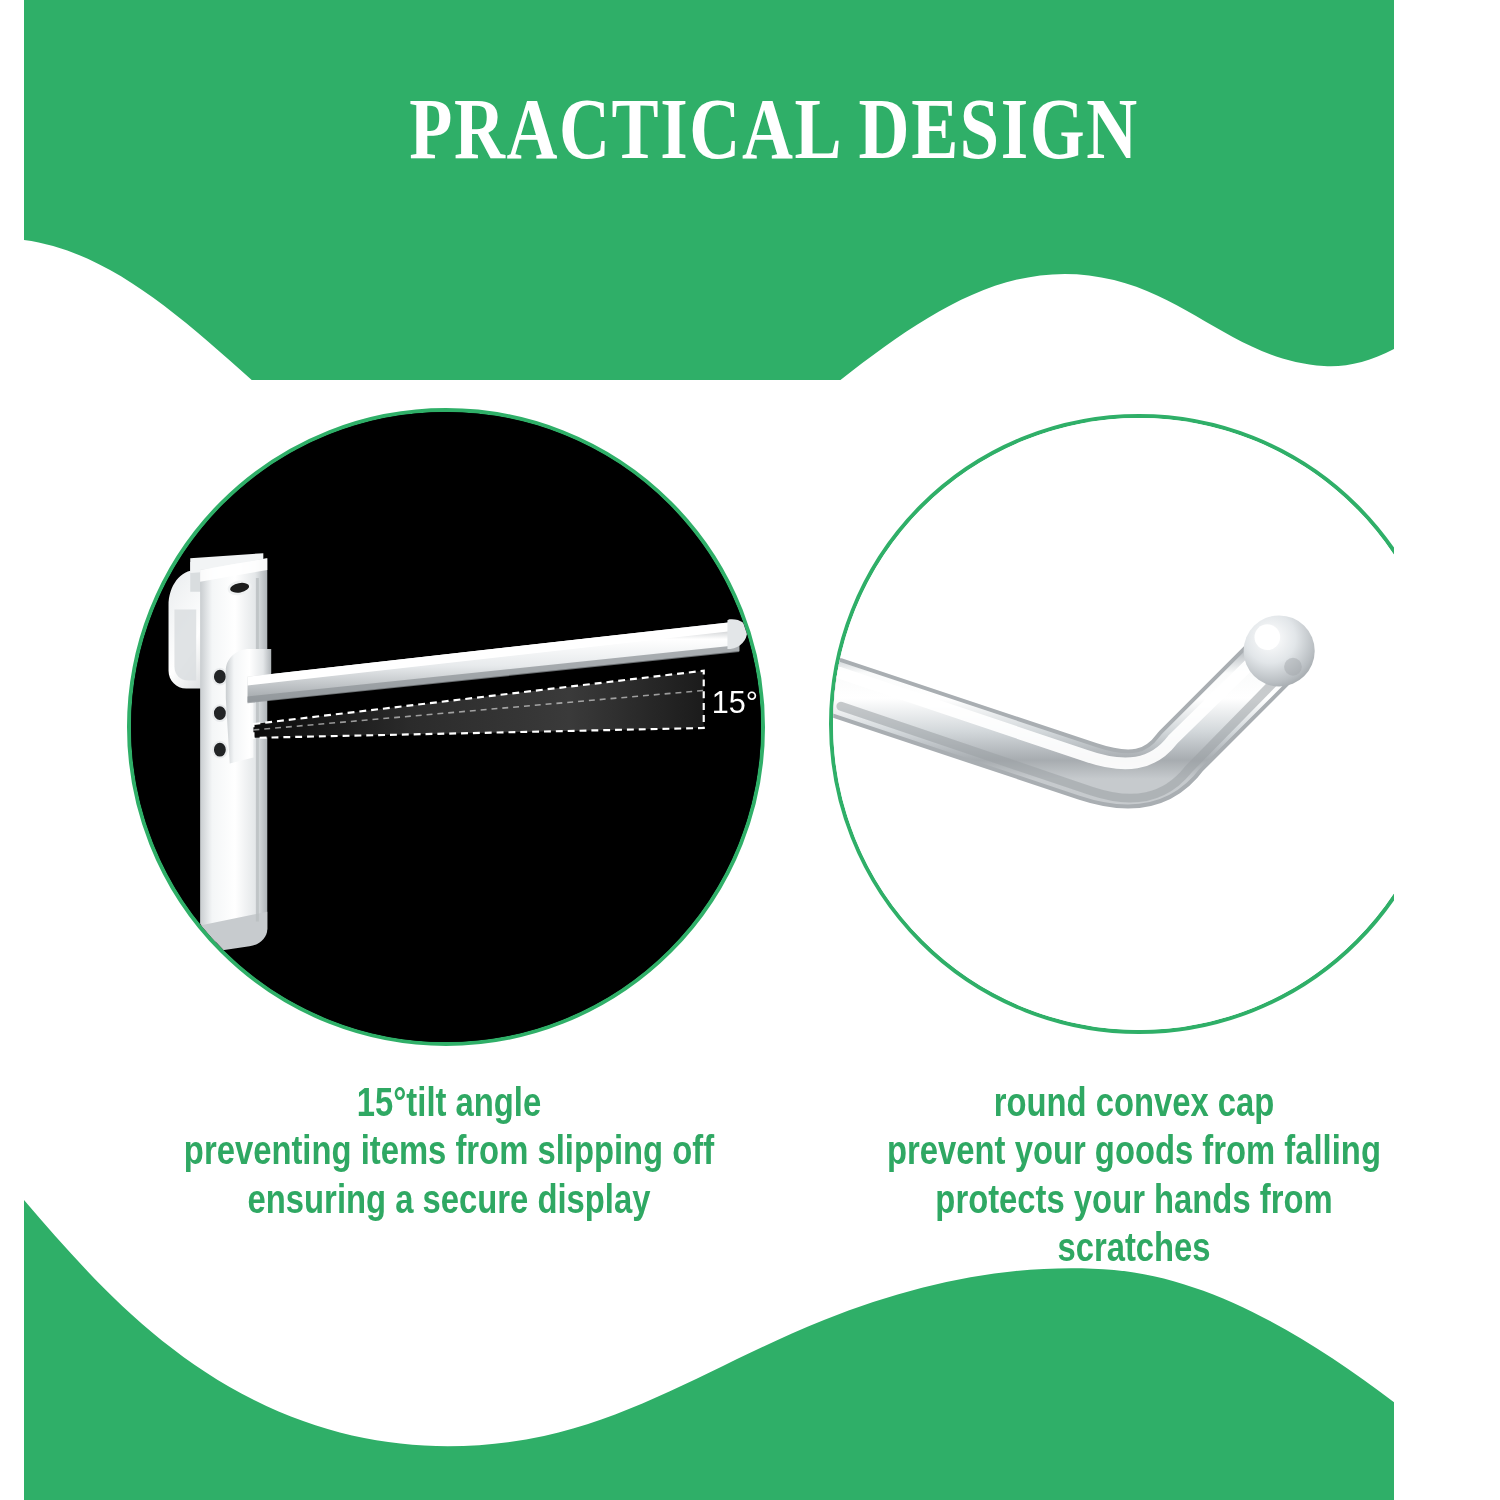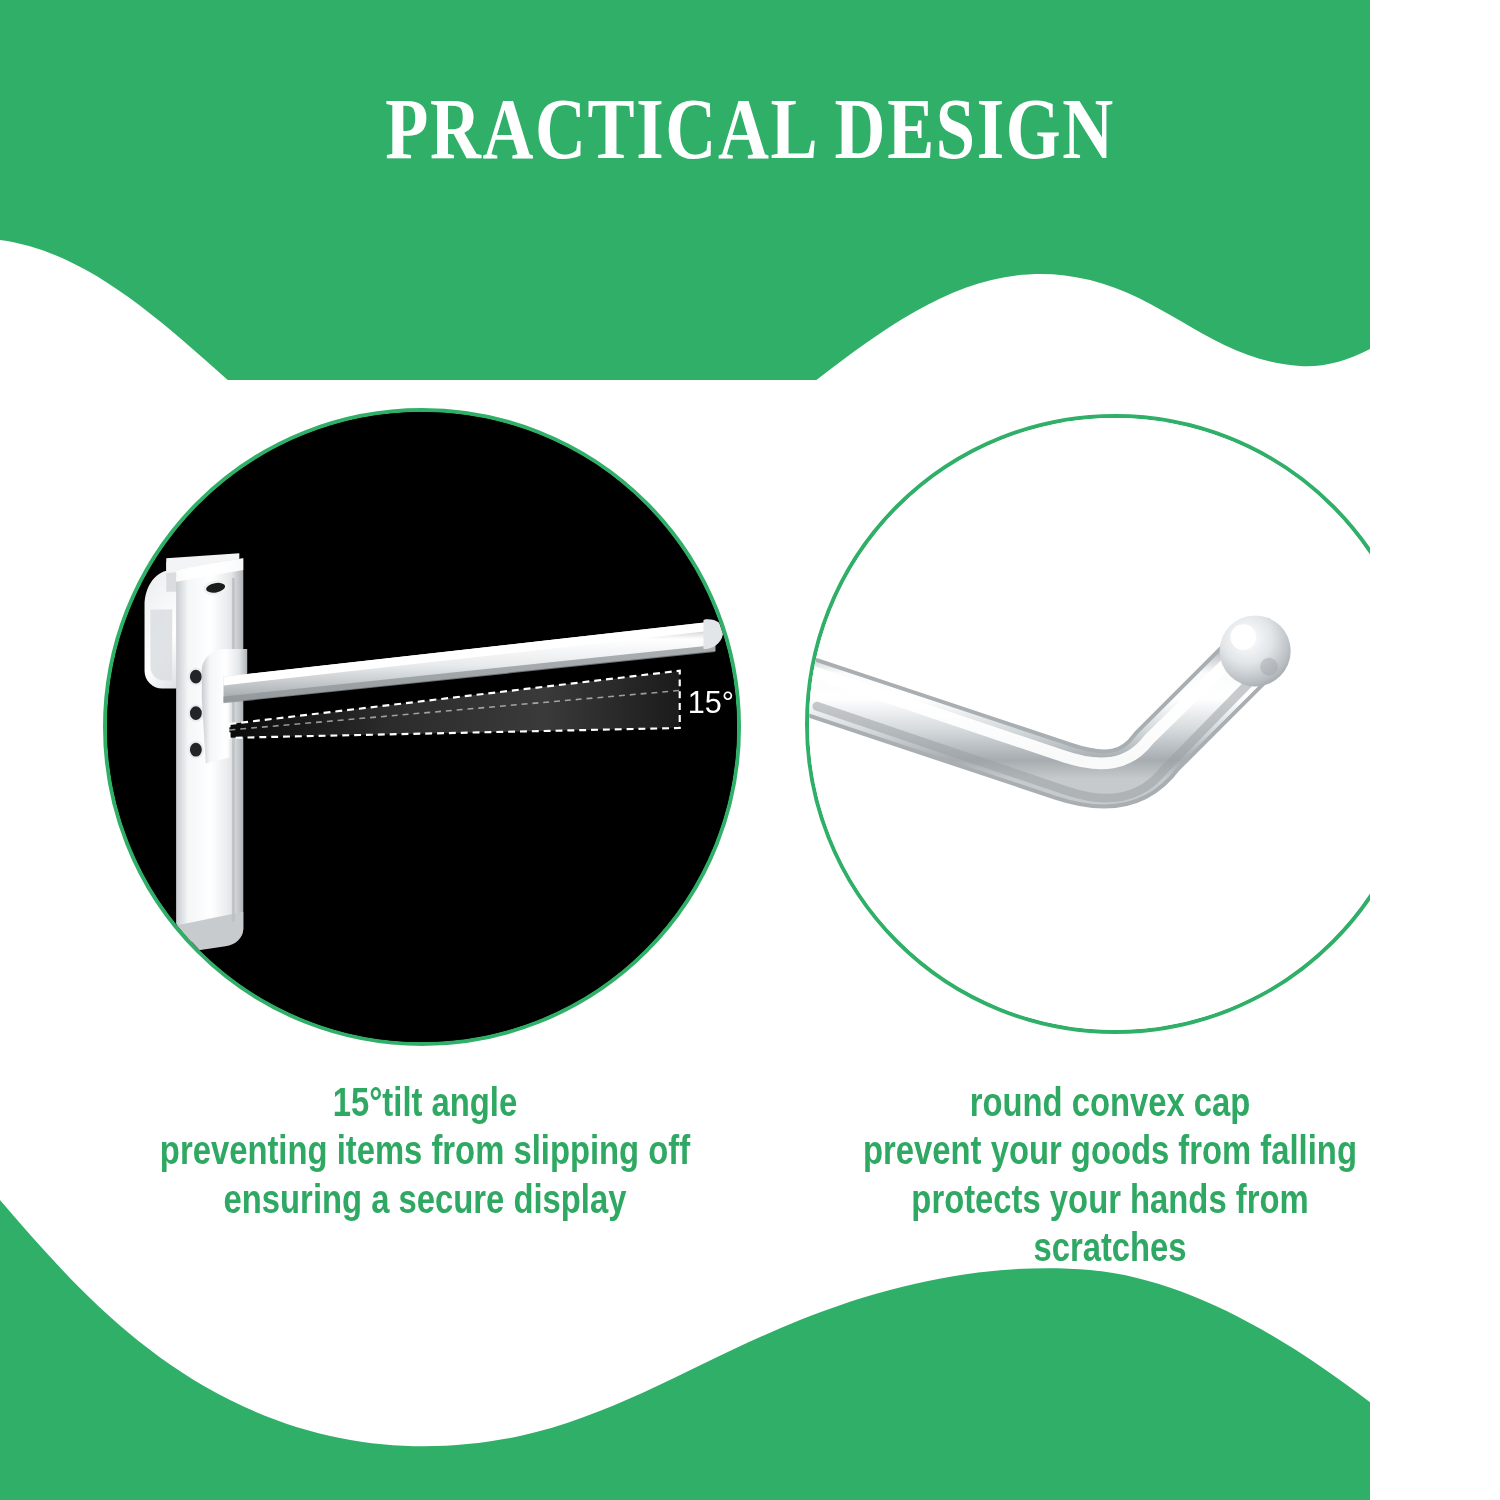--- a/index.html
+++ b/index.html
@@ -3,21 +3,21 @@
 <meta charset="utf-8">
 <style>
   html,body{margin:0;padding:0;}
   body{
     width:1500px;height:1500px;
     background:#ffffff;
     font-family:"Liberation Sans",sans-serif;
     overflow:hidden;
     position:relative;
   }
-  .stage{position:absolute;inset:0;width:1370px;height:1500px;overflow:hidden;}
+  .stage{position:absolute;inset:0;width:1370px;height:1500px;overflow:hidden;margin-left:24px;}
 
   
   .header-wave{position:absolute;left:0;top:0;width:1500px;height:380px;}
   .page-title{
     position:absolute;left:0;top:28px;width:1500px;
     text-align:center;
     font-family:"Liberation Serif",serif;
     font-weight:700;
     font-size:86px;
     letter-spacing:2px;

